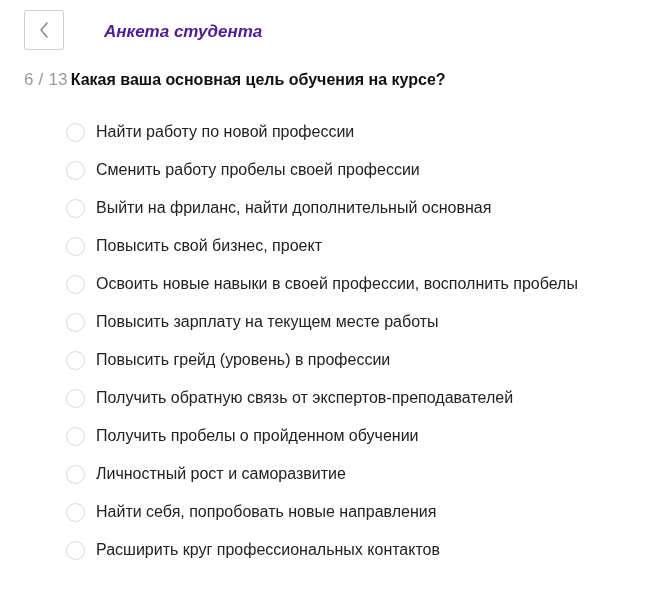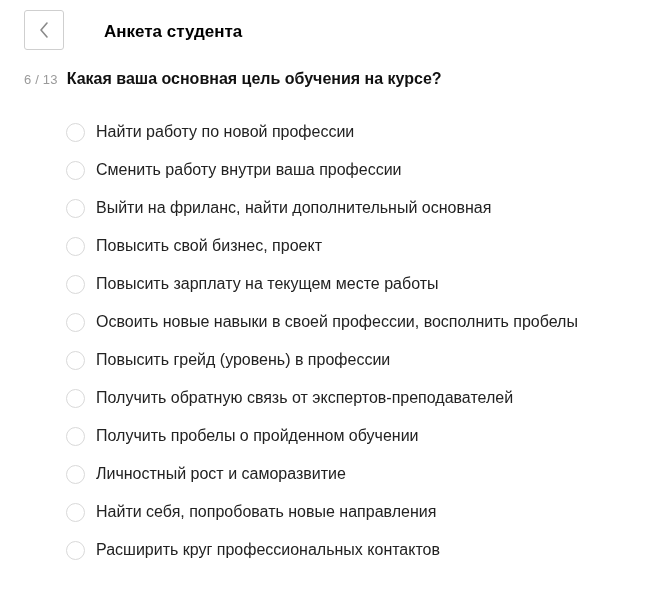--- a/index.html
+++ b/index.html
@@ -12,30 +12,31 @@
       position: absolute; left: 24px; top: 10px;
       width: 40px; height: 40px;
       border: 1px solid #cfcfcf; border-radius: 3px;
       box-sizing: border-box;
       display: flex; align-items: center; justify-content: center;
       background: #fff; cursor: pointer;
     }
     .back-btn svg { display: block; }
     .title {
       position: absolute; left: 104px; top: 20px;
-      font-size: 17px; font-weight: bold; color: #000000;
+      font-size: 17px; font-weight: bold; color: #4c1d95;
       line-height: 24px;
+      font-style: italic;
     }
     .question-row {
       position: absolute; left: 24px; top: 70px;
       display: flex; align-items: baseline;
       white-space: nowrap;
     }
     .counter {
-      font-size: 13px; color: #9a9a9a; margin-right: 9px;
+      font-size: 17px; color: #9a9a9a; margin-right: 3px;
       letter-spacing: 0.2px;
     }
     .question {
       font-size: 16px; font-weight: bold; color: #111;
     }
     .options {
       position: absolute; left: 66px; top: 113px;
       margin: 0; padding: 0; list-style: none;
     }
     .option {
@@ -67,37 +68,37 @@
   <span class="question">Какая ваша основная цель обучения на курсе?</span>
 </div>
 
 <ul class="options">
   <li class="option">
     <span class="radio"></span>
     <span class="option-label">Найти работу по новой профессии</span>
   </li>
   <li class="option">
     <span class="radio"></span>
-    <span class="option-label">Сменить работу внутри ваша профессии</span>
+    <span class="option-label">Сменить работу пробелы своей профессии</span>
   </li>
   <li class="option">
     <span class="radio"></span>
     <span class="option-label">Выйти на фриланс, найти дополнительный основная</span>
   </li>
   <li class="option">
     <span class="radio"></span>
     <span class="option-label">Повысить свой бизнес, проект</span>
   </li>
   <li class="option">
     <span class="radio"></span>
-    <span class="option-label">Повысить зарплату на текущем месте работы</span>
+    <span class="option-label">Освоить новые навыки в своей профессии, восполнить пробелы</span>
   </li>
   <li class="option">
     <span class="radio"></span>
-    <span class="option-label">Освоить новые навыки в своей профессии, восполнить пробелы</span>
+    <span class="option-label">Повысить зарплату на текущем месте работы</span>
   </li>
   <li class="option">
     <span class="radio"></span>
     <span class="option-label">Повысить грейд (уровень) в профессии</span>
   </li>
   <li class="option">
     <span class="radio"></span>
     <span class="option-label">Получить обратную связь от экспертов-преподавателей</span>
   </li>
   <li class="option">

